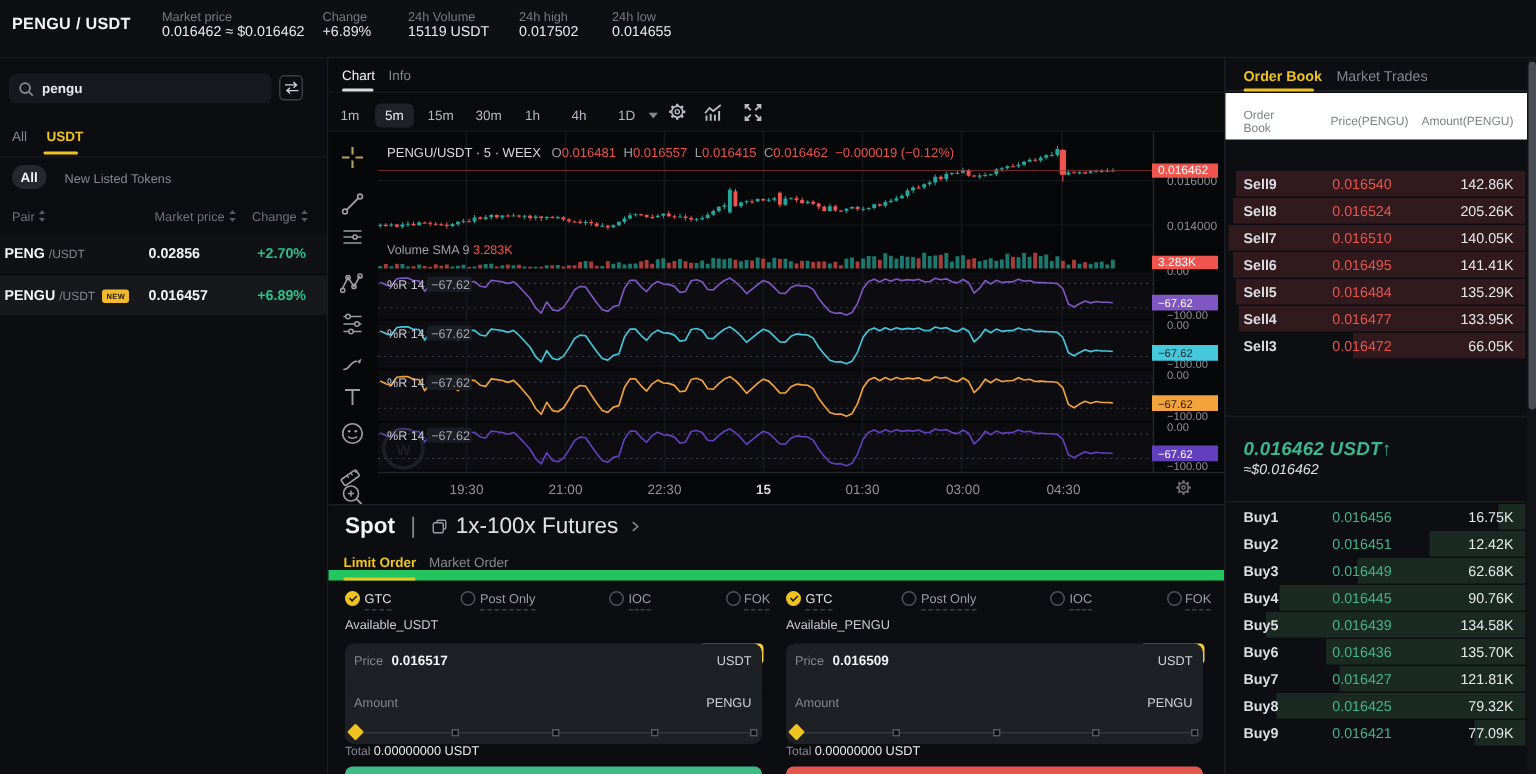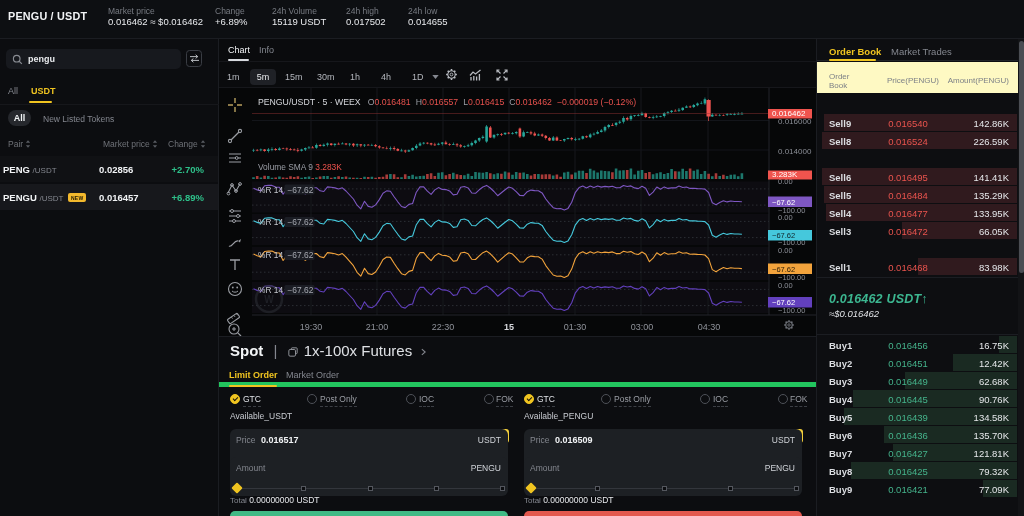--- a/index.html
+++ b/index.html
@@ -41,21 +41,21 @@
 #ctabs { position:absolute; left:0; top:0; width:597px; height:23px; border-bottom:1px solid #16171b; }
 #tf { position:absolute; left:0; top:23px; width:597px; height:26px; border-bottom:1px solid #16171b; font-size:9px; color:#b4b7bd; }
 .tfi { position:absolute; top:10px; }
 #tf5m { position:absolute; left:31px; top:6.5px; width:26px; height:16px; background:#1f2126; border-radius:4px; color:#e8eaed; text-align:center; line-height:16px; font-size:9px; }
 #toolbar { position:absolute; left:0; top:49px; width:33px; height:248px; background:#060708; }
 .ticon { position:absolute; left:7px; width:18px; height:18px; }
 #tradesec { position:absolute; left:0; top:297px; width:597px; height:180px; background:#0c0d10; border-top:1px solid #1b1d22; }
 
 
 #spothead { position:absolute; left:11px; top:8px; font-size:15px; line-height:12px;text-align:right; }
-#ttabs { position:absolute; left:0; top:28px; width:597px; height:22px; border-bottom:5px solid #22c55e; }
+#ttabs { position:absolute; left:0; top:28px; width:597px; height:22px; border-bottom:7px solid #22c55e; }
 #ttab-underline { position:absolute; left:10px; top:47.5px; width:48px; height:2.5px; background:#f0c420; border-radius:2px; }
 .ocol { position:absolute; top:50px; width:279px; height:130px; }
 .radio-row { position:absolute; left:0; top:5px; width:279px; height:14px; font-size:8.5px; }
 .rd { position:absolute; top:1.5px; width:10px; height:10px; border-radius:50%; border:1.3px solid #4e5158; }
 .rd.on { background:#f0c420; border-color:#f0c420; }
 .rd.on:after { content:""; position:absolute; left:1.7px; top:2px; width:3.6px; height:2px; border-left:1.5px solid #17140a; border-bottom:1.5px solid #17140a; transform:rotate(-45deg); }
 .rlb { position:absolute; top:2px; color:#9b9ea5; border-bottom:1px dashed #3c3f45; padding-bottom:1.5px; }
 .avrow { position:absolute; left:0; top:24px; width:279px; height:15px; font-size:8.5px; color:#c9ccd2; }
 .depbtn { position:absolute; right:0; top:-2px; width:43px; height:14px; background:#f5d03c; color:#18140a; border-radius:3px; font-size:8px; font-weight:bold; text-align:center; line-height:14px;margin-top:20px; }
 .inp { position:absolute; left:0; width:278px; height:39px; background:#1d2024; border-radius:6px; font-size:8.5px; line-height:22px; }
@@ -67,21 +67,21 @@
 .slider .stop { position:absolute; top:2px; width:4.5px; height:4.5px; background:#0c0d10; border:1px solid #54575e; }
 .slider .dia { position:absolute; left:0; top:0; width:8px; height:8px; background:#f0c420; transform:rotate(45deg); border-radius:1px; }
 .totrow { position:absolute; left:0; top:108px; font-size:8px; color:#84878f; }
 .totrow b { color:#e8eaed; font-weight:normal; font-size:8.5px; }
 .obtn { position:absolute; left:0; top:124px; width:278px; height:20px; border-radius:5px; }
 
 
 #right { left:816px; top:39px; width:208px; height:477px; background:#0d0e11; border-left:1px solid #1b1d22; }
 #rtabs { position:absolute; left:0; top:0; width:208px; height:22px; border-bottom:1px solid #222429; }
 #rtab-underline { position:absolute; left:12px; top:19.5px; width:47px; height:2.5px; background:#f0c420; border-radius:2px; }
-#obhead { position:absolute; left:0; top:23px; width:201px; height:31px; background:#fef9c3; color:#7d8187; font-size:8px; }
+#obhead { position:absolute; left:0; top:23px; width:201px; height:31px; background:#ffffff; color:#7d8187; font-size:8px; }
 .obrow { position:absolute; left:0; width:201px; height:18px; font-size:9.5px; }
 .obrow .bar { position:absolute; top:0.5px; height:17px; right:1px; }
 .obrow .lb { position:absolute; left:12px; top:4.5px; color:#dcdee2; font-weight:bold; }
 .obrow .pr { position:absolute; left:66px; top:4.5px; width:50px; text-align:center; }
 .obrow .am { position:absolute; right:9px; top:4.5px; color:#e6e8eb; }
 #midprice { position:absolute; left:0; top:236px; width:201px; height:60px;font-style:italic; }
 #scrollbar { position:absolute; left:201px; top:0; width:7px; height:477px; background:#121316; }
 #sthumb { position:absolute; left:1px; top:2px; width:5px; height:232px; background:#4a4d53; border-radius:3px; }
 </style>
 </head>
@@ -427,21 +427,27 @@
       <div class="obrow" style="top:74px">
         <div class="bar" style="width:193px;background:#301a1e"></div>
         <span class="lb">Sell9</span>
         <span class="pr" style="color:#ea544e">0.016540</span>
         <span class="am">142.86K</span>
       </div>
       <div class="obrow" style="top:92px">
         <div class="bar" style="width:195px;background:#301a1e"></div>
         <span class="lb">Sell8</span>
         <span class="pr" style="color:#ea544e">0.016524</span>
-        <span class="am">226.59K</span>
+        <span class="am">205.26K</span>
+      </div>
+      <div class="obrow" style="top:110px">
+        <div class="bar" style="width:198px;background:#301a1e"></div>
+        <span class="lb">Sell7</span>
+        <span class="pr" style="color:#ea544e">0.016510</span>
+        <span class="am">140.05K</span>
       </div>
       <div class="obrow" style="top:128px">
         <div class="bar" style="width:195px;background:#301a1e"></div>
         <span class="lb">Sell6</span>
         <span class="pr" style="color:#ea544e">0.016495</span>
         <span class="am">141.41K</span>
       </div>
       <div class="obrow" style="top:146px">
         <div class="bar" style="width:193px;background:#301a1e"></div>
         <span class="lb">Sell5</span>
@@ -453,26 +459,20 @@
         <span class="lb">Sell4</span>
         <span class="pr" style="color:#ea544e">0.016477</span>
         <span class="am">133.95K</span>
       </div>
       <div class="obrow" style="top:182px">
         <div class="bar" style="width:115px;background:#301a1e"></div>
         <span class="lb">Sell3</span>
         <span class="pr" style="color:#ea544e">0.016472</span>
         <span class="am">66.05K</span>
       </div>
-      <div class="obrow" style="top:218px">
-        <div class="bar" style="width:99px;background:#301a1e"></div>
-        <span class="lb">Sell1</span>
-        <span class="pr" style="color:#ea544e">0.016468</span>
-        <span class="am">83.98K</span>
-      </div>
       <div class="obrow" style="top:296px">
         <div class="bar" style="width:18px;background:#1a2a22"></div>
         <span class="lb">Buy1</span>
         <span class="pr" style="color:#45b48c">0.016456</span>
         <span class="am">16.75K</span>
       </div>
       <div class="obrow" style="top:314px">
         <div class="bar" style="width:64px;background:#1a2a22"></div>
         <span class="lb">Buy2</span>
         <span class="pr" style="color:#45b48c">0.016451</span>

